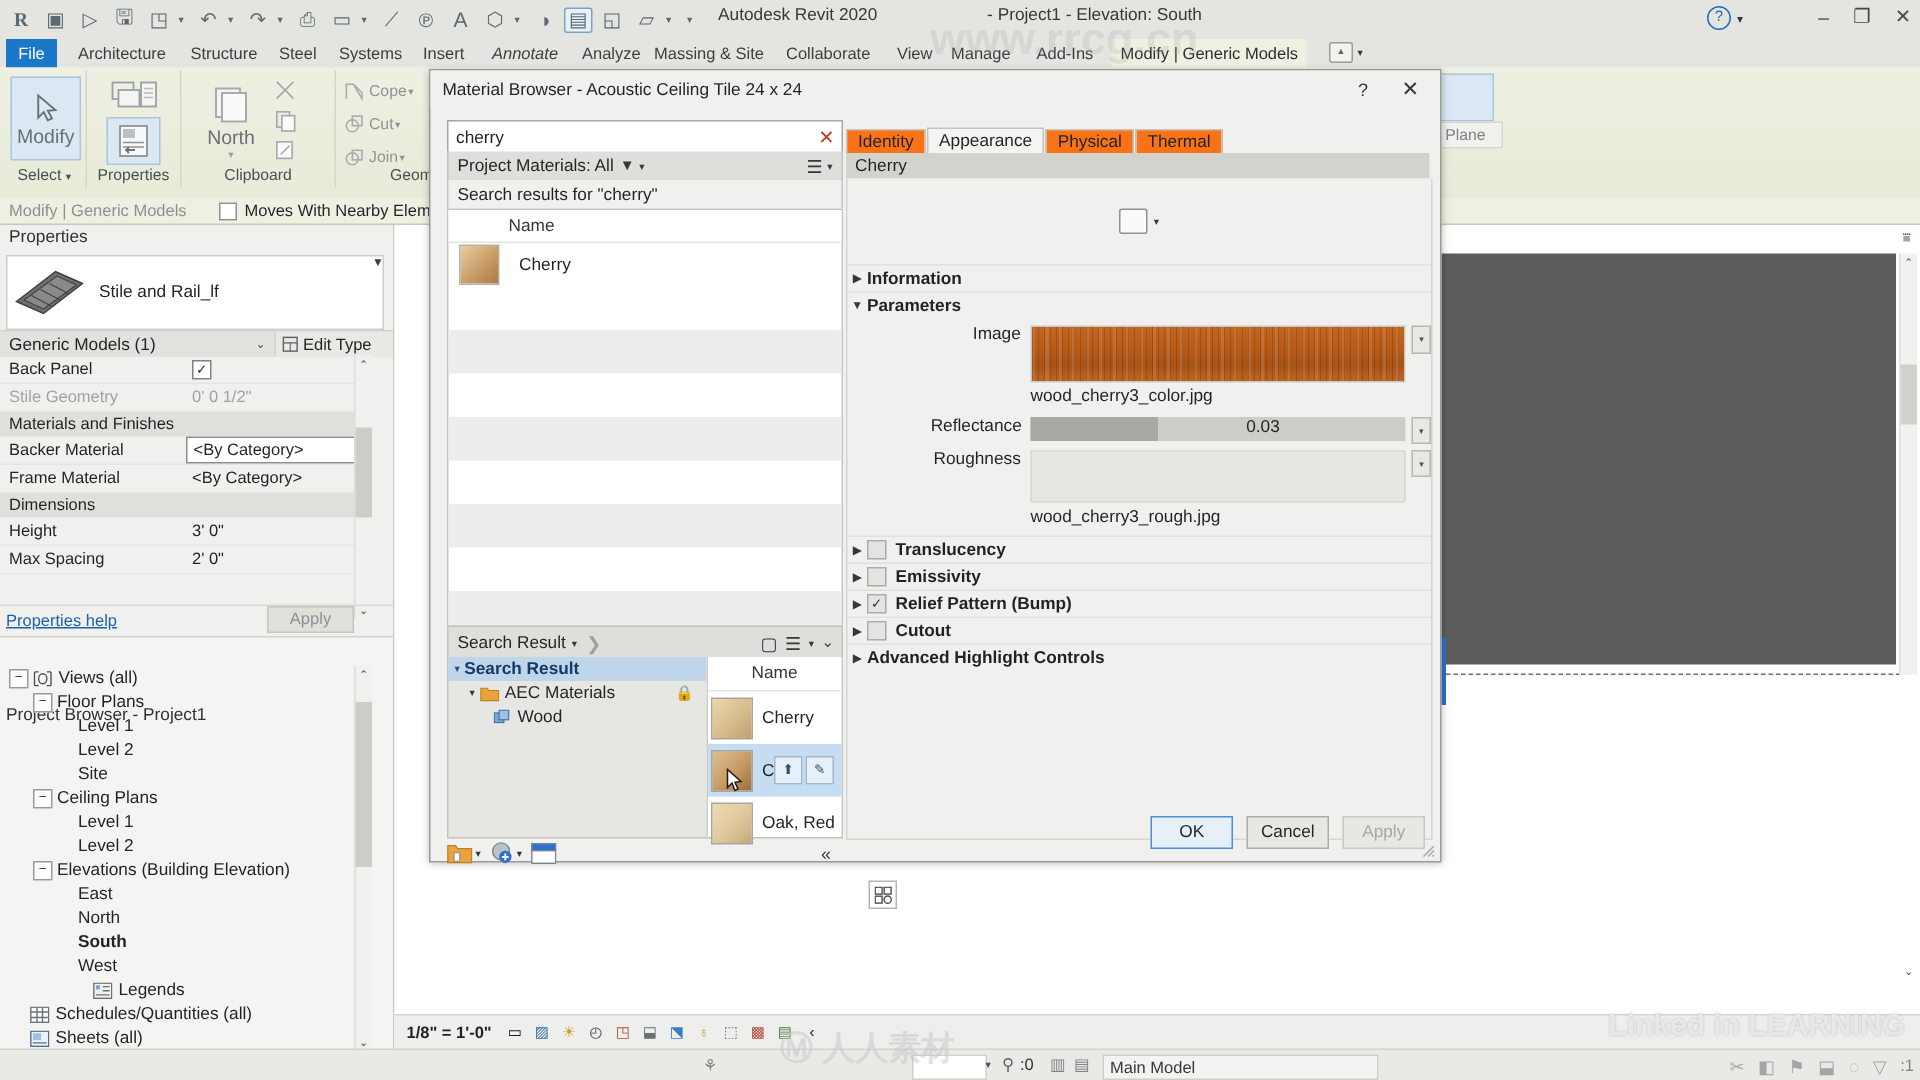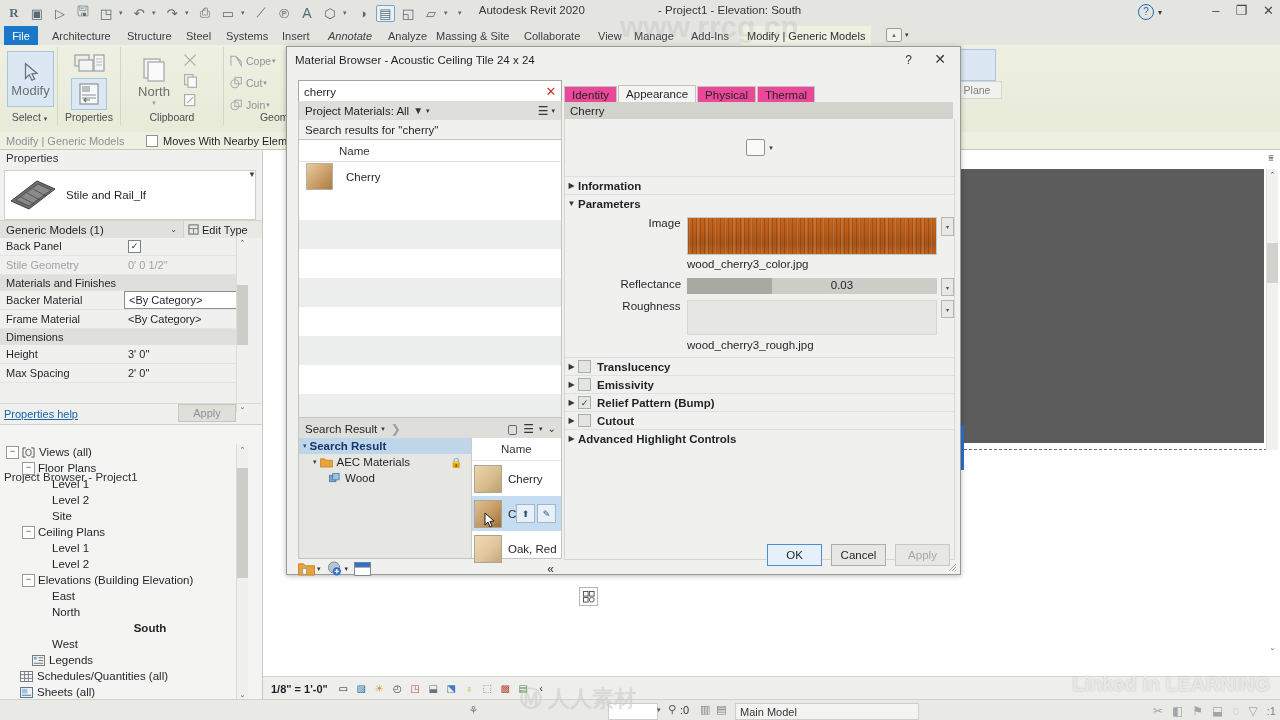--- a/index.html
+++ b/index.html
@@ -94,21 +94,21 @@
   .propshelp{padding-left:4px;font-size:11px;color:#1b63a8;text-decoration:underline;}
   .applybtn{position:absolute;right:26px;bottom:2px;width:56px;height:16px;background:#e0e0db;
      border:1px solid #c6c6c0;font-size:11px;color:#8c9094;display:flex;align-items:center;justify-content:center;}
 
   
   .browser{position:absolute;left:0;top:424px;width:262px;height:275px;background:#f4f4f2;
      border-right:1px solid #c9c9c4;border-top:1px solid #d2d2cd;}
   .bhdr{height:17px;padding:2px 0 0 4px;font-size:11.5px;color:#2e3234;margin-top:44px;}
   .tree{position:absolute;left:0;top:19px;width:248px;}
   .tnode{height:16px;display:flex;align-items:center;font-size:11.5px;color:#1f2325;white-space:nowrap;}
-  .tnode.bold{font-weight:bold;justify-content:center;}
+  .tnode.bold{font-weight:bold;}
   .texp{width:11px;height:11px;border:1px solid #9a9a94;background:#fefefe;font-size:9px;
      line-height:9px;text-align:center;color:#3a3f42;margin-right:3px;}
   .bscroll{position:absolute;right:14px;top:19px;width:11px;height:256px;background:#f0f0ee;
      border-left:1px solid #dcdcd7;}
   .bscroll .thumb{position:absolute;left:0;top:24px;width:11px;height:110px;background:#cdcdc8;}
 
   
   .canvas{position:absolute;left:263px;top:150px;width:1017px;height:549px;background:#fff;}
   .viewdark2{position:absolute;left:0;top:0;width:305px;height:274px;background:#5c5c5c;}
   .viewport{position:absolute;left:696px;top:19px;width:313px;height:281px;}
@@ -177,21 +177,21 @@
   .grow .nm{margin-left:6px;font-size:11.5px;color:#1f2325;}
   .rowbtn{width:17px;height:17px;border:1px solid #9fb7cd;background:#e7f0f8;
      display:flex;align-items:center;justify-content:center;font-size:9px;color:#2c4f73;}
   .libfoot{position:absolute;left:11px;top:511px;width:262px;height:21px;display:flex;align-items:center;gap:6px;}
   .cornerbtn{position:absolute;left:292px;top:540px;width:17px;height:17px;border:1px solid #b6b6b0;
      display:flex;align-items:center;justify-content:center;}
 
   
   .tabs{position:absolute;left:277px;top:39px;width:390px;height:16px;display:flex;align-items:flex-end;}
   .tab{height:15px;padding:0 7px;font-size:11.5px;color:#1f2325;display:flex;align-items:center;
-     background:#ec4899;border:1px solid #c4c4be;border-bottom:0;margin-right:1px;}
+     background:#f97316;border:1px solid #c4c4be;border-bottom:0;margin-right:1px;}
   .tab.active{background:#f4f4f2;height:16px;}
   .assetname{position:absolute;left:277px;top:55px;width:389px;height:17px;background:#d3d3ce;
      display:flex;align-items:center;}
   .assetname .t{padding-left:6px;font-size:11.5px;color:#1f2325;}
   .assetbody{position:absolute;left:277px;top:72px;width:389px;height:440px;background:#f0f0ee;
      border:1px solid #d6d6d1;border-top:0;}
   .preview{height:57px;display:flex;align-items:center;justify-content:center;}
   .cubeicon{width:17px;height:15px;border:1px solid #8d9296;background:#fafaf8;border-radius:2px;}
   .sect{height:17px;display:flex;align-items:center;border-top:1px solid #e0e0dc;}
   .sect .tri{width:13px;text-align:center;font-size:8px;color:#33383b;}
@@ -534,21 +534,21 @@
           <span>North</span>
         </div>
         <div class="tnode bold" style="padding-left: 38px;">
           <span style="display:inline-block;width:14px;"></span>
           <span>South</span>
         </div>
         <div class="tnode" style="padding-left: 38px;">
           <span style="display:inline-block;width:14px;"></span>
           <span>West</span>
         </div>
-        <div class="tnode" style="padding-left: 18px;">
+        <div class="tnode" style="padding-left: 6px; margin-left: 42px;">
           <span style="display:inline-block;width:14px;"></span>
           <span style="margin-right:4px;display:inline-flex;">
             <svg width="13" height="11" viewBox="0 0 14 12">
               <rect x="0.5" y="0.5" width="13" height="11" fill="#f2f2ee" stroke="#6a7276" stroke-width="1"></rect>
               <rect x="2" y="2" width="3" height="3" fill="#7aa8d6"></rect>
               <line x1="7" y1="3" x2="12" y2="3" stroke="#6a7276"></line>
               <line x1="7" y1="6" x2="12" y2="6" stroke="#6a7276"></line>
               <line x1="2" y1="9" x2="12" y2="9" stroke="#6a7276"></line>
             </svg>
           </span>

